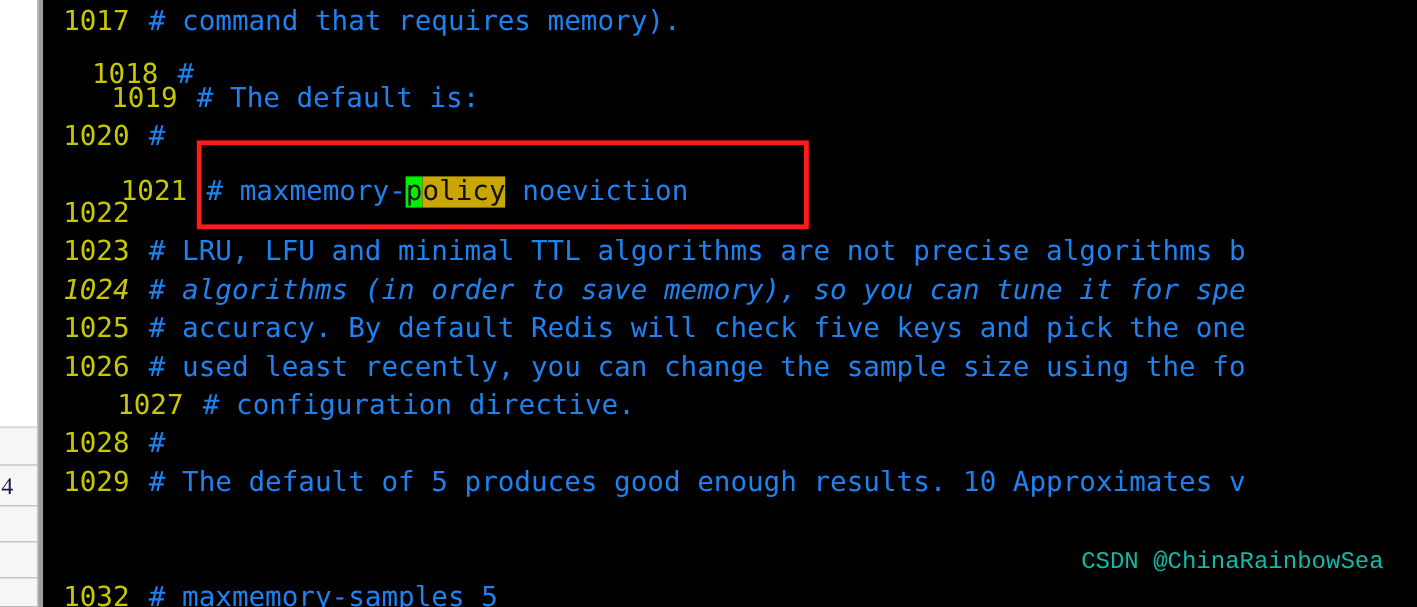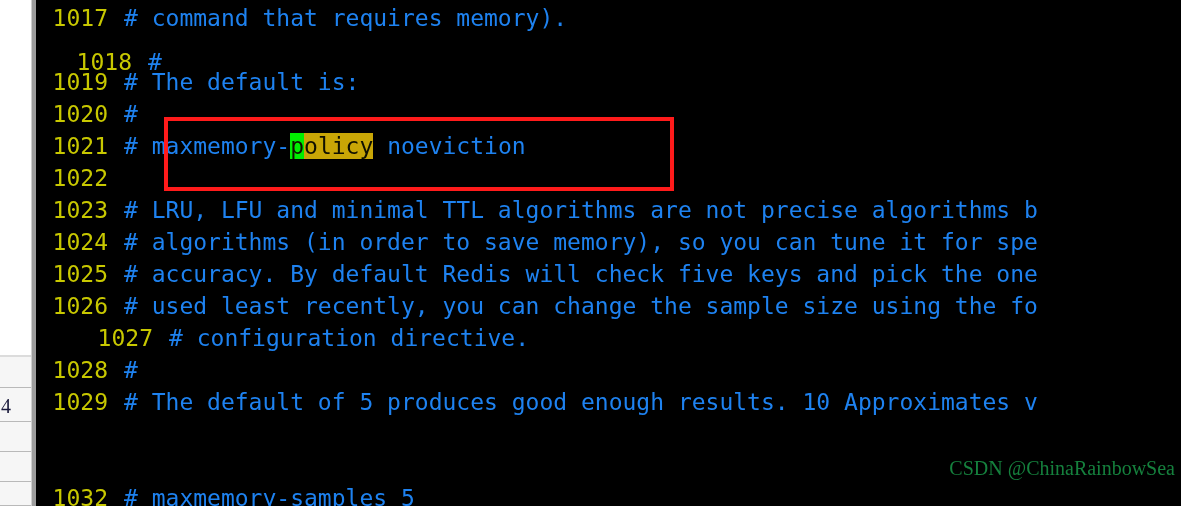--- a/index.html
+++ b/index.html
@@ -122,25 +122,25 @@
     width: 510px;
     height: 74px;
     border: 4px solid #ff1b1b;
     box-sizing: border-box;
     pointer-events: none;
   }
 
   
   #watermark {
     position: absolute;
-    right: 6px;
+    right: 28px;
     bottom: 26px;
-    font-family: Liberation Serif, serif;
+    font-family: Liberation Mono, monospace;
     font-size: 20px;
-    color: #15803d;
+    color: #14b8a6;
     white-space: nowrap;
   }
 </style>
 </head>
 <body>
 
 <div id="screen">
 
   <div id="left-panel">
     <div id="left-panel-upper"></div>
@@ -154,26 +154,26 @@
     <div id="panel-split"></div>
     <div id="left-panel-cell">4</div>
   </div>
 
   <div id="separator"></div>
 
   <div id="terminal">
 
     <div class="code-line" style="top: 2px;"><span class="lineno">1017</span><span class="gap"></span><span class="codetext"># command that requires memory).</span></div>
       <div class="code-line" style="top: 46px; padding-left: 24px;"><span class="lineno">1018</span><span class="gap"></span><span class="codetext">#</span></div>
-      <div class="code-line" style="top: 66px;"><span class="lineno">1019</span><span class="gap"></span><span class="codetext"># The default is:</span></div>
+      <div class="code-line" style="top: 66px; padding-left: 40px;"><span class="lineno">1019</span><span class="gap"></span><span class="codetext"># The default is:</span></div>
       <div class="code-line" style="top: 98px;"><span class="lineno">1020</span><span class="gap"></span><span class="codetext">#</span></div>
-      <div class="code-line" style="top: 130px;"><span class="lineno">1021</span><span class="gap"></span><span class="codetext"># maxmemory-</span><span class="hl-cursor">p</span><span class="hl-match">olicy</span><span class="codetext"> noeviction</span></div>
+      <div class="code-line" style="top: 144px; margin-left: 48px;"><span class="lineno">1021</span><span class="gap"></span><span class="codetext"># maxmemory-</span><span class="hl-cursor">p</span><span class="hl-match">olicy</span><span class="codetext"> noeviction</span></div>
       <div class="code-line" style="top: 162px;"><span class="lineno">1022</span><span class="gap"></span><span class="codetext"></span></div>
       <div class="code-line" style="top: 194px;"><span class="lineno">1023</span><span class="gap"></span><span class="codetext"># LRU, LFU and minimal TTL algorithms are not precise algorithms b</span></div>
-      <div class="code-line" style="top: 226px;"><span class="lineno">1024</span><span class="gap"></span><span class="codetext"># algorithms (in order to save memory), so you can tune it for spe</span></div>
+      <div class="code-line" style="top: 226px; font-style: italic;"><span class="lineno">1024</span><span class="gap"></span><span class="codetext"># algorithms (in order to save memory), so you can tune it for spe</span></div>
       <div class="code-line" style="top: 258px;"><span class="lineno">1025</span><span class="gap"></span><span class="codetext"># accuracy. By default Redis will check five keys and pick the one</span></div>
       <div class="code-line" style="top: 290px;"><span class="lineno">1026</span><span class="gap"></span><span class="codetext"># used least recently, you can change the sample size using the fo</span></div>
       <div class="code-line" style="top: 322px; padding-left: 45px;"><span class="lineno">1027</span><span class="gap"></span><span class="codetext"># configuration directive.</span></div>
       <div class="code-line" style="top: 354px;"><span class="lineno">1028</span><span class="gap"></span><span class="codetext">#</span></div>
       <div class="code-line" style="top: 386px;"><span class="lineno">1029</span><span class="gap"></span><span class="codetext"># The default of 5 produces good enough results. 10 Approximates v</span></div>
       <div class="code-line" style="top: 482px;"><span class="lineno">1032</span><span class="gap"></span><span class="codetext"># maxmemory-samples 5</span></div>
       <div id="annotation-box"></div>
     <div id="watermark">CSDN @ChinaRainbowSea</div>
   </div>
 

